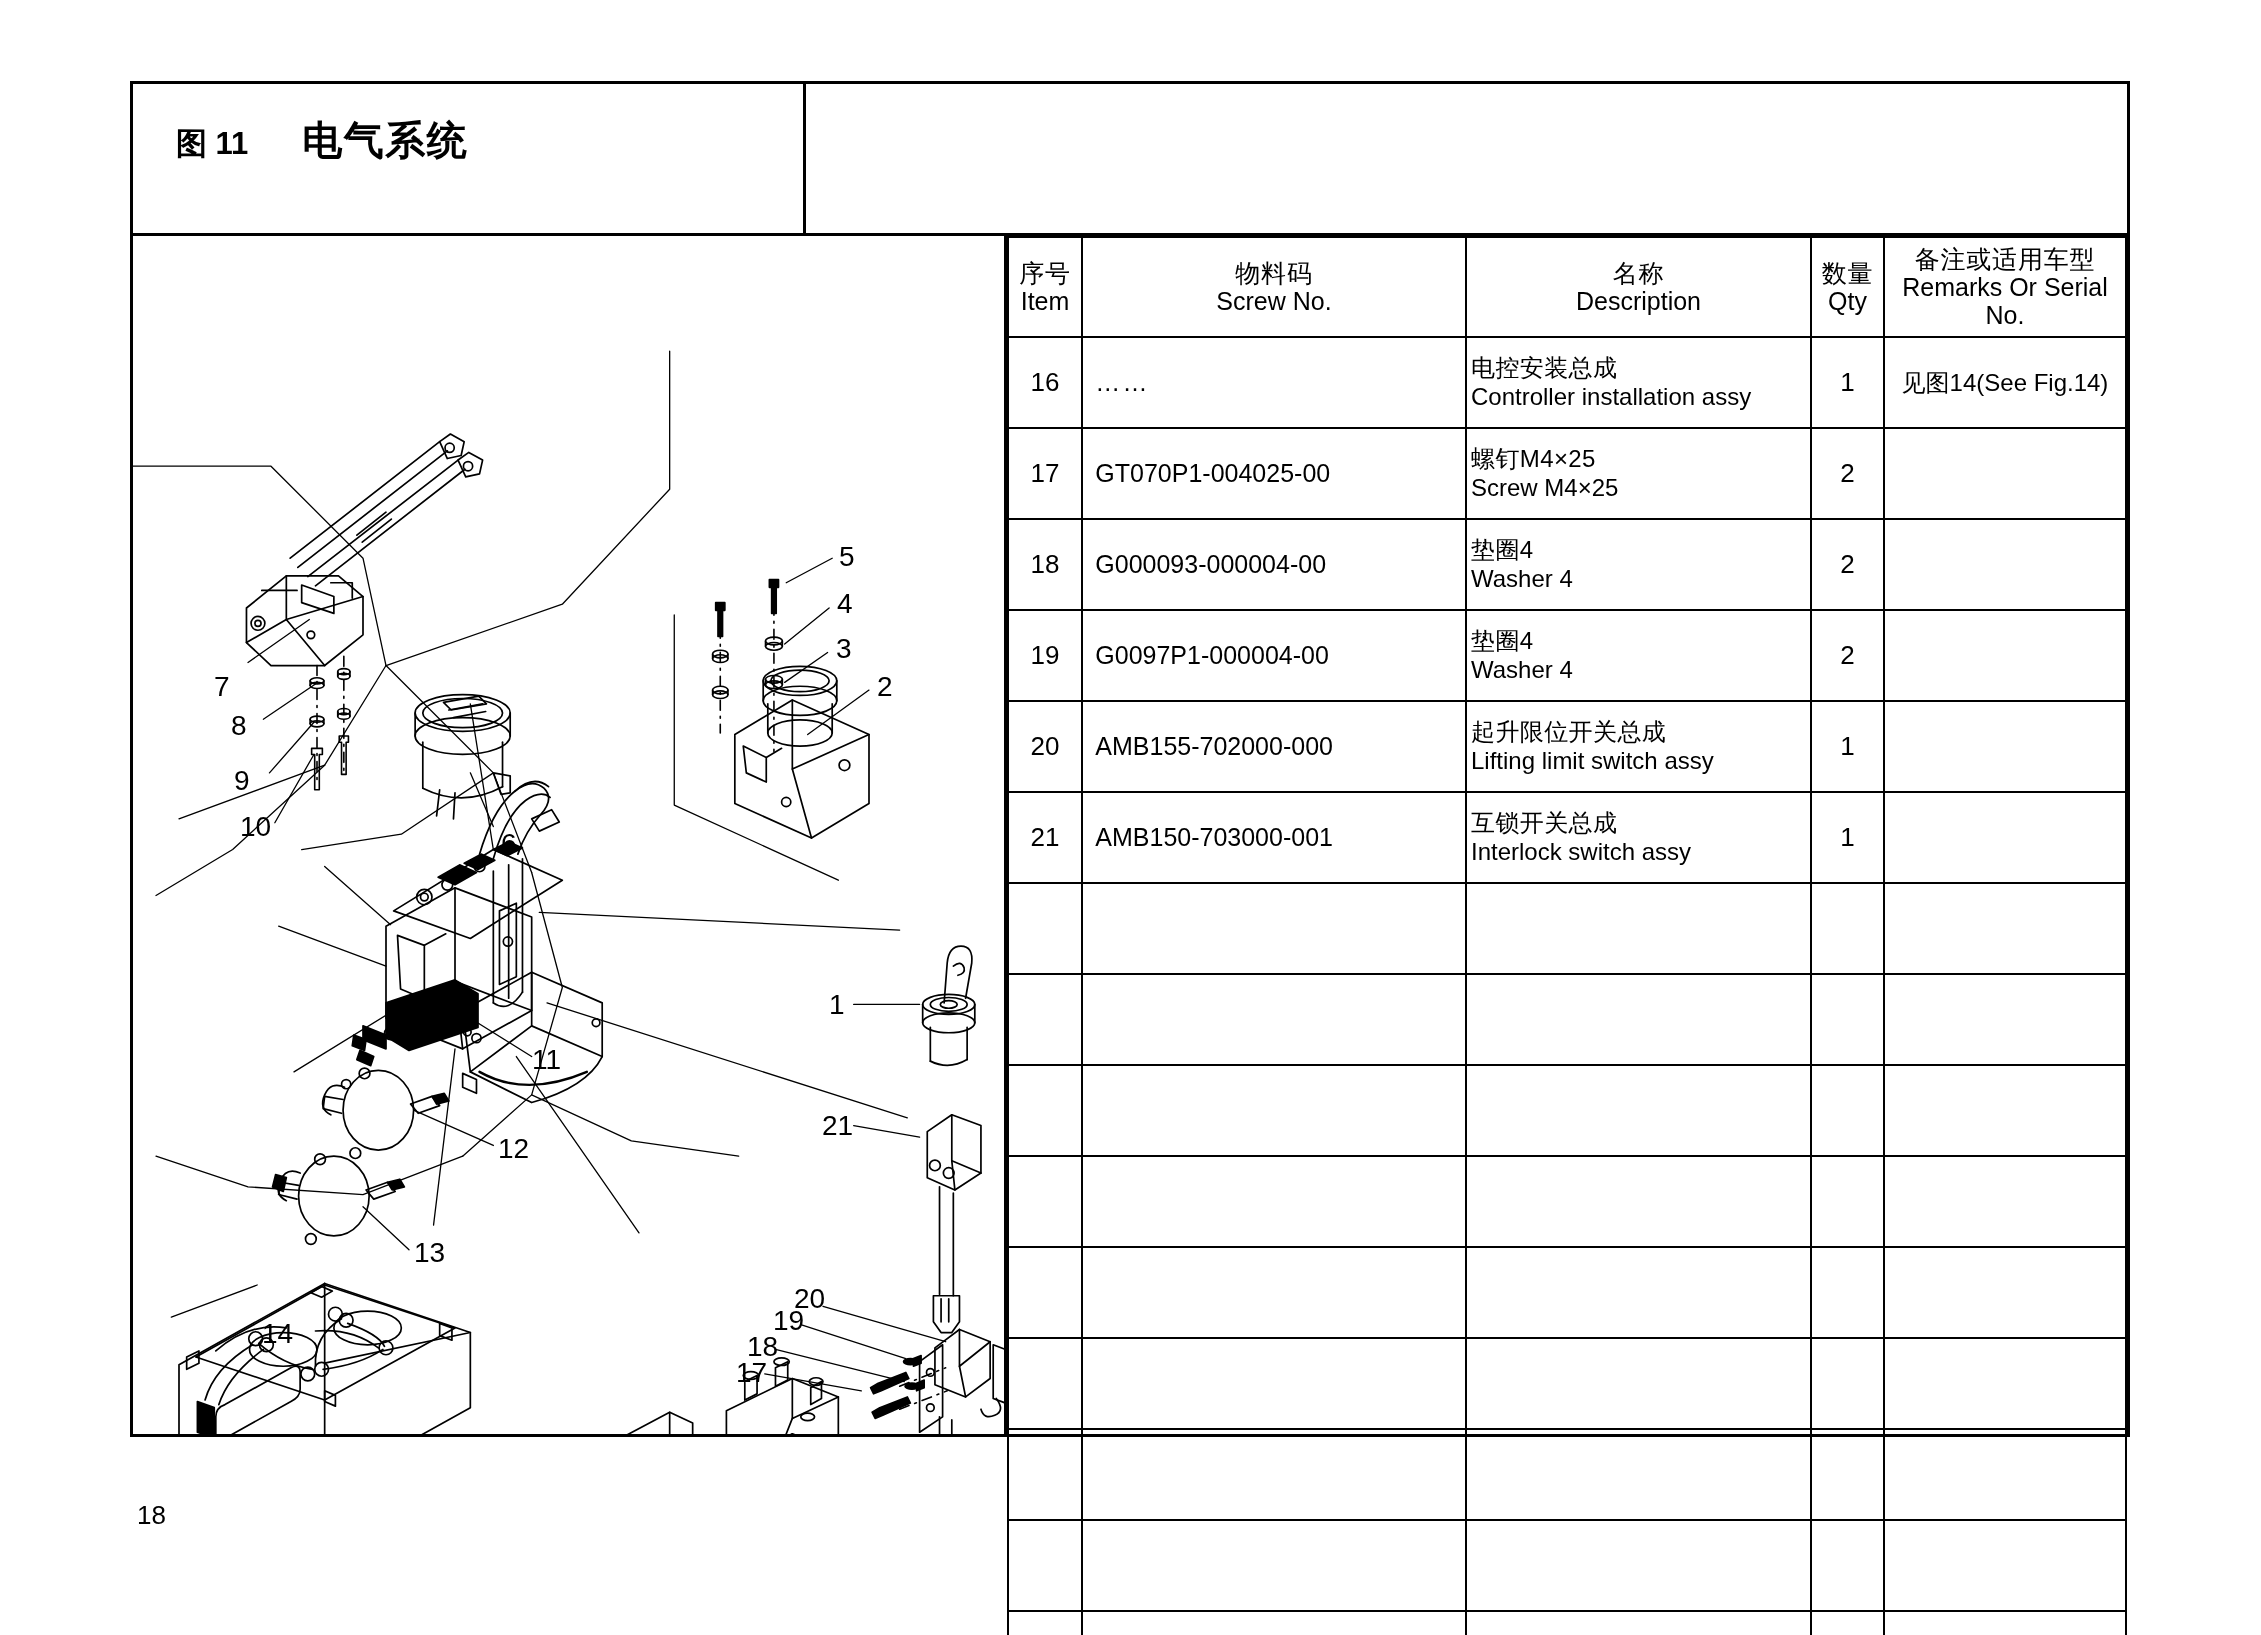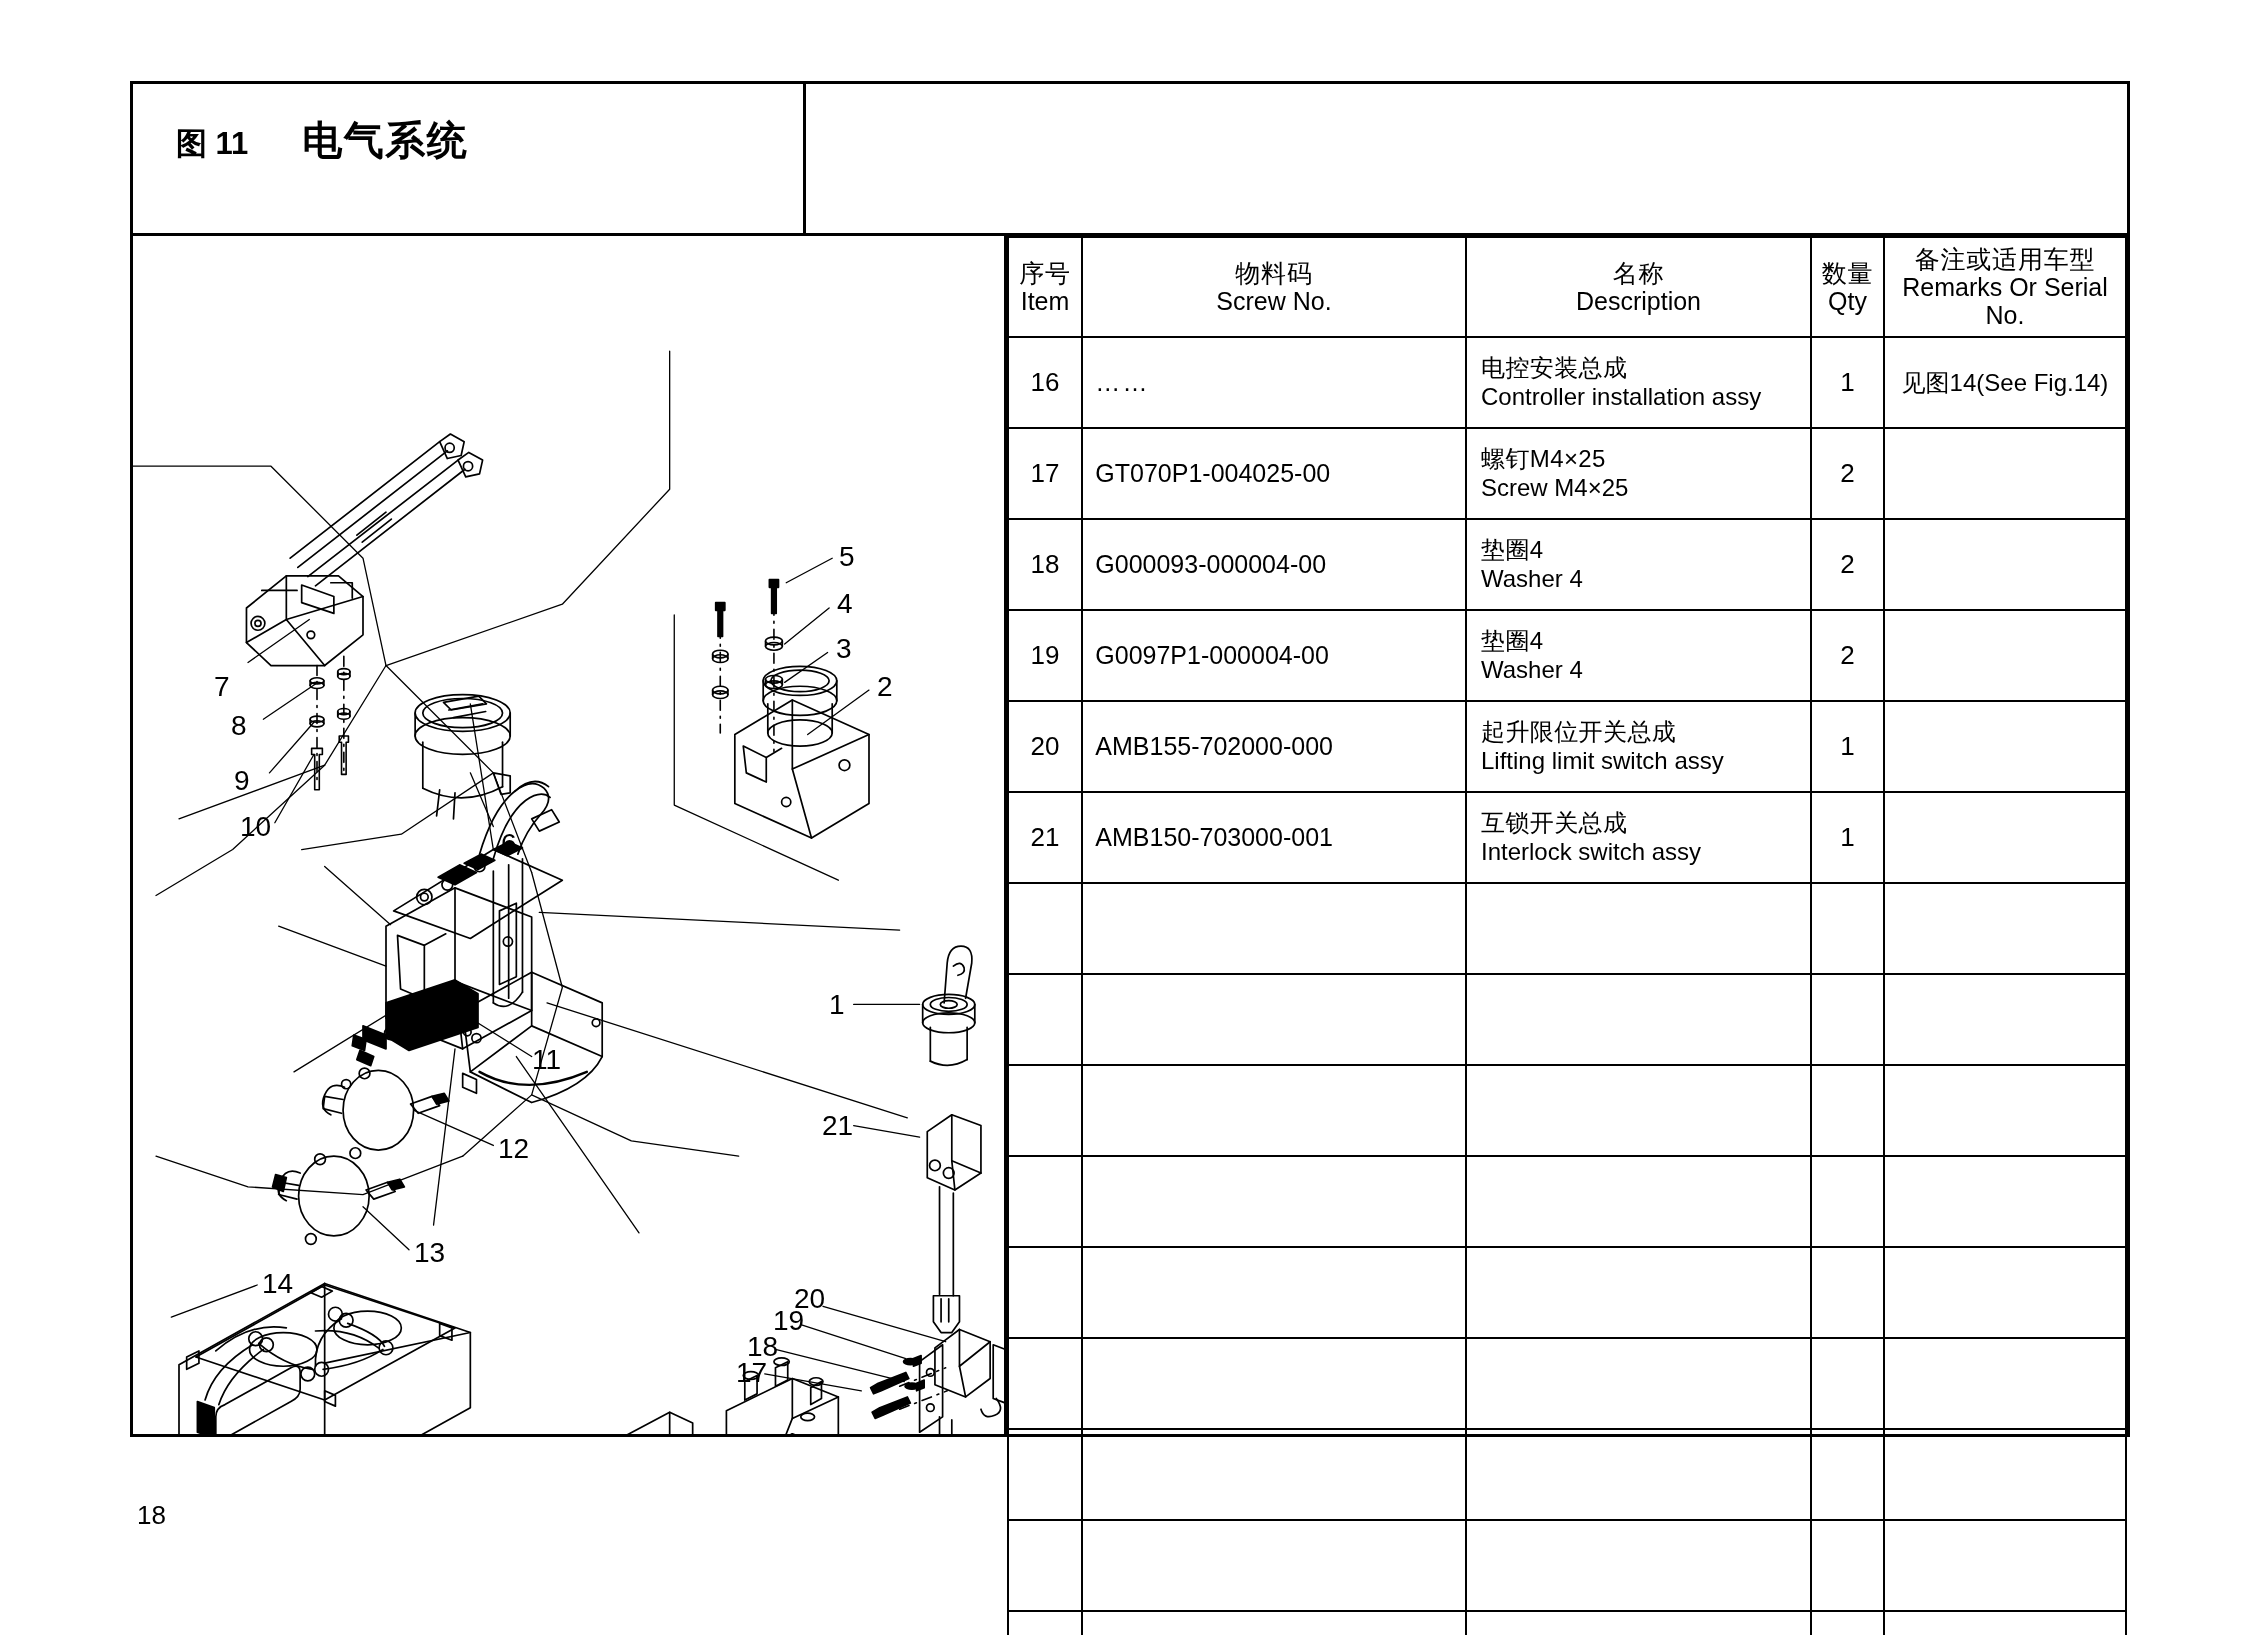--- a/index.html
+++ b/index.html
@@ -42,21 +42,21 @@
   .c-qty{width:73px;}
   .c-rem{width:auto;}
   .hd{height:98px;text-align:center;line-height:1.12;}
   .hd .cn{font-size:25px;letter-spacing:0.8px;}
   .hd .en{font-size:25px;}
   tr.datarow{height:91px;}
   .item-cell{text-align:center;font-size:26px;}
   .part-cell{font-size:25px;padding-left:12.3px;}
   .qty-cell{text-align:center;font-size:26px;}
   .rem-cell{text-align:center;font-size:24px;}
-  .desc-cell{padding-left:14px;line-height:1.18;}
+  .desc-cell{padding-left:4px;line-height:1.18;}
   .desc-cell .cn{font-size:24px;letter-spacing:0.4px;display:block;}
   .desc-cell .en{font-size:24px;display:block;}
   .dots{letter-spacing:2.3px;font-size:25px;}
 
   
   .co{position:absolute;font-size:28px;line-height:1;}
 
   #pageno{position:absolute;left:137px;top:1500px;font-size:26px;}
 
   svg.art{position:absolute;left:0;top:0;width:874px;height:1201px;}
@@ -466,21 +466,21 @@
     <span class="co" style="left:368px;top:594px;">6</span>
     <span class="co" style="left:706px;top:307px;">5</span>
     <span class="co" style="left:704px;top:354px;">4</span>
     <span class="co" style="left:703px;top:399px;">3</span>
     <span class="co" style="left:744px;top:437px;">2</span>
     <span class="co" style="left:696px;top:755px;">1</span>
     <span class="co" style="left:689px;top:876px;">21</span>
     <span class="co" style="left:399px;top:810px;">11</span>
     <span class="co" style="left:365px;top:899px;">12</span>
     <span class="co" style="left:281px;top:1003px;">13</span>
-    <span class="co" style="left:129px;top:1034px;">14</span>
+    <span class="co" style="left:129px;top:1084px;">14</span>
 
     <span class="co" style="left:603px;top:1123px;">17</span>
     <span class="co" style="left:614px;top:1097px;">18</span>
     <span class="co" style="left:640px;top:1071px;">19</span>
     <span class="co" style="left:661px;top:1049px;">20</span>
   </div>
 
   <div id="tablepanel">
     <table>
       <colgroup>

